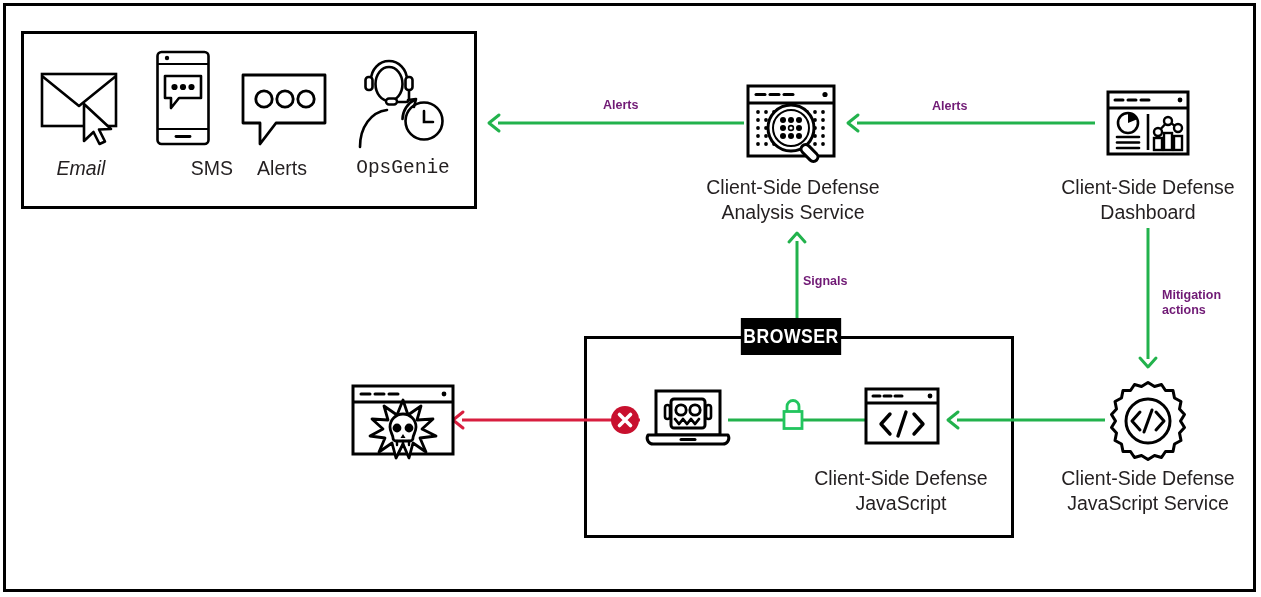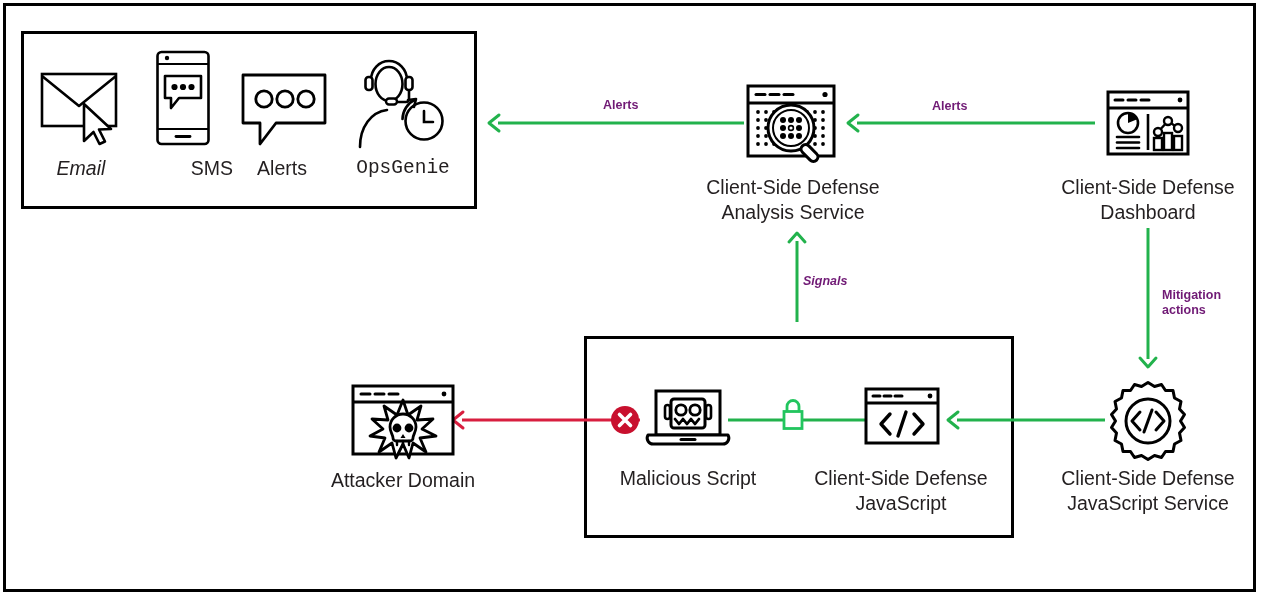--- a/index.html
+++ b/index.html
@@ -176,32 +176,35 @@
   </div>
   <div class="cap" style="left:1018px;top:175px;width:260px;">Client-Side Defense
 Dashboard</div>
 
   <div class="ln" style="left:782px;top:230px;">
     <svg width="30" height="92" viewBox="0 0 30 92">
       <line x1="15" y1="92" x2="15" y2="11" stroke="#22b24c" stroke-width="3"></line>
       <path d="M7 12 L15 3 L23 12" fill="none" stroke="#22b24c" stroke-width="3" stroke-linecap="round" stroke-linejoin="round"></path>
     </svg>
   </div>
-  <div class="elabel" style="left:803px;top:274px;font-style:italic;">Signals</div>
+  <div class="elabel" style="left:803px;top:274px;">Signals</div>
 
   <div class="ln" style="left:1133px;top:228px;">
     <svg width="30" height="142" viewBox="0 0 30 142">
       <line x1="15" y1="0" x2="15" y2="131" stroke="#22b24c" stroke-width="3"></line>
       <path d="M7 130 L15 139 L23 130" fill="none" stroke="#22b24c" stroke-width="3" stroke-linecap="round" stroke-linejoin="round"></path>
     </svg>
   </div>
   <div class="elabel" style="left:1162px;top:288px;">Mitigation
 actions</div>
 
   <div class="box" style="left:584px;top:336px;width:430px;height:202px;"></div>
+  <div class="browser-tag-wrap" style="left:734px;top:318px;">
+    <div class="browser-tag" style="position:relative;width:114px;height:37px;">BROWSER</div>
+  </div>
 
   <div class="ln" style="left:945px;top:405px;">
     <svg width="160" height="30" viewBox="0 0 160 30">
       <line x1="12" y1="15" x2="160" y2="15" stroke="#22b24c" stroke-width="3"></line>
       <path d="M13 7 L3 15 L13 23" fill="none" stroke="#22b24c" stroke-width="3" stroke-linecap="round" stroke-linejoin="round"></path>
     </svg>
   </div>
 
   <div class="ln" style="left:728px;top:405px;">
     <svg width="140" height="30" viewBox="0 0 140 30">
@@ -237,21 +240,20 @@
       <path d="M3 47 H83 a6 6 0 0 1 -6 9 H9 a6 6 0 0 1 -6 -9 Z" fill="#fff" stroke="#000" stroke-width="3" stroke-linejoin="round"></path>
       <line x1="36" y1="51.5" x2="50" y2="51.5" stroke="#000" stroke-width="3" stroke-linecap="round"></line>
       <rect x="26" y="11" width="34" height="29" rx="3" fill="#fff" stroke="#000" stroke-width="3"></rect>
       <rect x="20" y="17" width="5" height="14" rx="2.5" fill="#fff" stroke="#000" stroke-width="2.6"></rect>
       <rect x="61" y="17" width="5" height="14" rx="2.5" fill="#fff" stroke="#000" stroke-width="2.6"></rect>
       <circle cx="36" cy="22" r="5.2" fill="#fff" stroke="#000" stroke-width="2.8"></circle>
       <circle cx="50" cy="22" r="5.2" fill="#fff" stroke="#000" stroke-width="2.8"></circle>
       <path d="M30 31 L34 36 L38 31 L42 36 L46 31 L50 36 L54 31" fill="none" stroke="#000" stroke-width="2.8" stroke-linecap="round" stroke-linejoin="round"></path>
     </svg>
   </div>
-  <div class="cap" style="left:573px;top:466px;width:230px;">Malicious Script</div>
 
   <div class="ln" style="left:450px;top:405px;">
     <svg width="190" height="30" viewBox="0 0 190 30">
       <line x1="12" y1="15" x2="190" y2="15" stroke="#d81e3f" stroke-width="3"></line>
       <path d="M13 7 L3 15 L13 23" fill="none" stroke="#d81e3f" stroke-width="3" stroke-linecap="round" stroke-linejoin="round"></path>
     </svg>
   </div>
   <div class="ln" style="left:609px;top:404px;">
     <svg width="32" height="32" viewBox="0 0 32 32">
       <circle cx="16" cy="16" r="14" fill="#c8102e"></circle>
@@ -270,21 +272,20 @@
       <path d="M52 16 L57 31 L70 22 L66 36 L82 35 L71 45 L85 52 L69 54 L75 68 L62 59 L58 74 L52 60 L45 74 L41 59 L28 68 L34 54 L19 52 L32 45 L21 35 L37 36 L33 22 L46 31 Z" fill="#fff" stroke="#000" stroke-width="2.8" stroke-linejoin="round"></path>
       <path d="M52 30 a13 13 0 0 1 13 13 c0 5 -3 8 -3 11 a3 3 0 0 1 -3 3 H45 a3 3 0 0 1 -3 -3 c0 -3 -3 -6 -3 -11 a13 13 0 0 1 13 -13 Z" fill="#fff" stroke="#000" stroke-width="2.8" stroke-linejoin="round"></path>
       <circle cx="46" cy="44" r="4.4" fill="#000"></circle>
       <circle cx="58" cy="44" r="4.4" fill="#000"></circle>
       <path d="M52 50 L49.5 54 H54.5 Z" fill="#000"></path>
       <line x1="46" y1="57" x2="46" y2="61" stroke="#000" stroke-width="2.4" stroke-linecap="round"></line>
       <line x1="52" y1="57" x2="52" y2="61" stroke="#000" stroke-width="2.4" stroke-linecap="round"></line>
       <line x1="58" y1="57" x2="58" y2="61" stroke="#000" stroke-width="2.4" stroke-linecap="round"></line>
     </svg>
   </div>
-  <div class="cap" style="left:288px;top:468px;width:230px;">Attacker Domain</div>
 
   <div class="node" style="left:1105px;top:381px;width:86px;height:86px;">
     <svg width="86" height="86" viewBox="0 0 86 86">
       <path d="M43 1.5
                L49.5 5.5 L56.5 3.5 L60.5 9.5 L68 9.5 L69.5 17 L76 20.5 L74.5 28 L79.5 33.5 L75.5 40
                L79.5 46.5 L74.5 52 L76 59.5 L69.5 63 L68 70.5 L60.5 70.5 L56.5 76.5 L49.5 74.5 L43 78.5
                L36.5 74.5 L29.5 76.5 L25.5 70.5 L18 70.5 L16.5 63 L10 59.5 L11.5 52 L6.5 46.5 L10.5 40
                L6.5 33.5 L11.5 28 L10 20.5 L16.5 17 L18 9.5 L25.5 9.5 L29.5 3.5 L36.5 5.5 Z" fill="#fff" stroke="#000" stroke-width="3" stroke-linejoin="round"></path>
       <circle cx="43" cy="40" r="22" fill="#fff" stroke="#000" stroke-width="3"></circle>
       <path d="M35 31 L27 40 L35 49" fill="none" stroke="#000" stroke-width="3" stroke-linecap="round" stroke-linejoin="round"></path>

